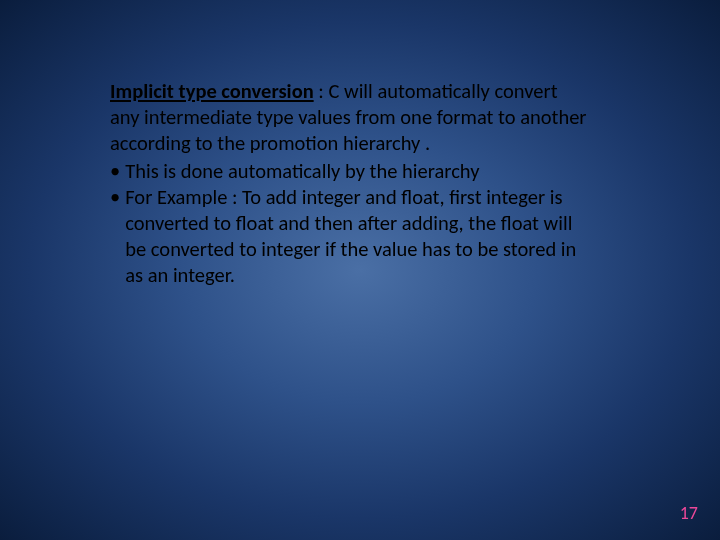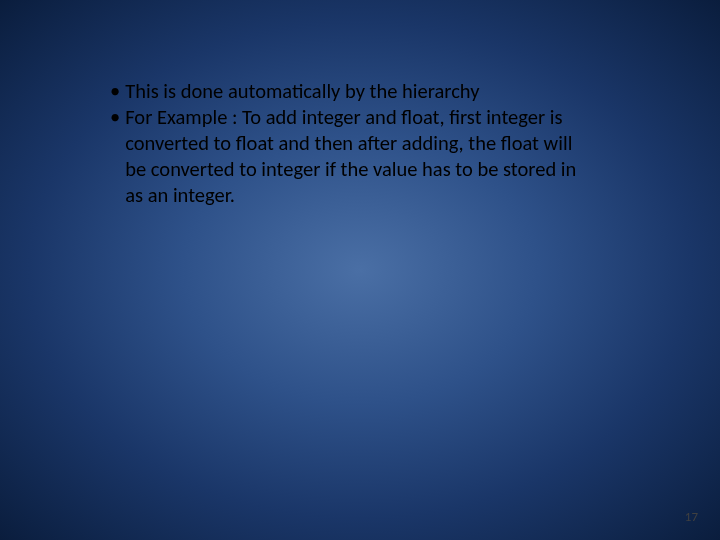--- a/index.html
+++ b/index.html
@@ -33,28 +33,31 @@
     flex: 0 0 auto;
     padding-right: 5px;
   }
   .bullet-text {
     flex: 1 1 auto;
   }
   .page-number {
     position: absolute;
     bottom: 16px;
     right: 22px;
-    font-size: 13px;
-    color: #404040;
+    font-size: 18px;
+    color: #ec4899;
   }
 </style>
 </head>
 <body>
 
 <div class="content">
+  <div class="heading">
+    <span class="term">Implicit type conversion</span><span> : C will automatically convert any intermediate type values from one format to another according to the promotion hierarchy .</span>
+  </div>
   <div class="bullet-row">
     <div class="bullet-mark">•</div>
     <div class="bullet-text">This is done automatically by the hierarchy</div>
   </div>
   <div class="bullet-row">
     <div class="bullet-mark">•</div>
     <div class="bullet-text">For Example : To add integer and float, first integer is converted to float and then after adding, the float will be converted to integer if the value has to be stored in as an integer.</div>
   </div>
 </div>
 

